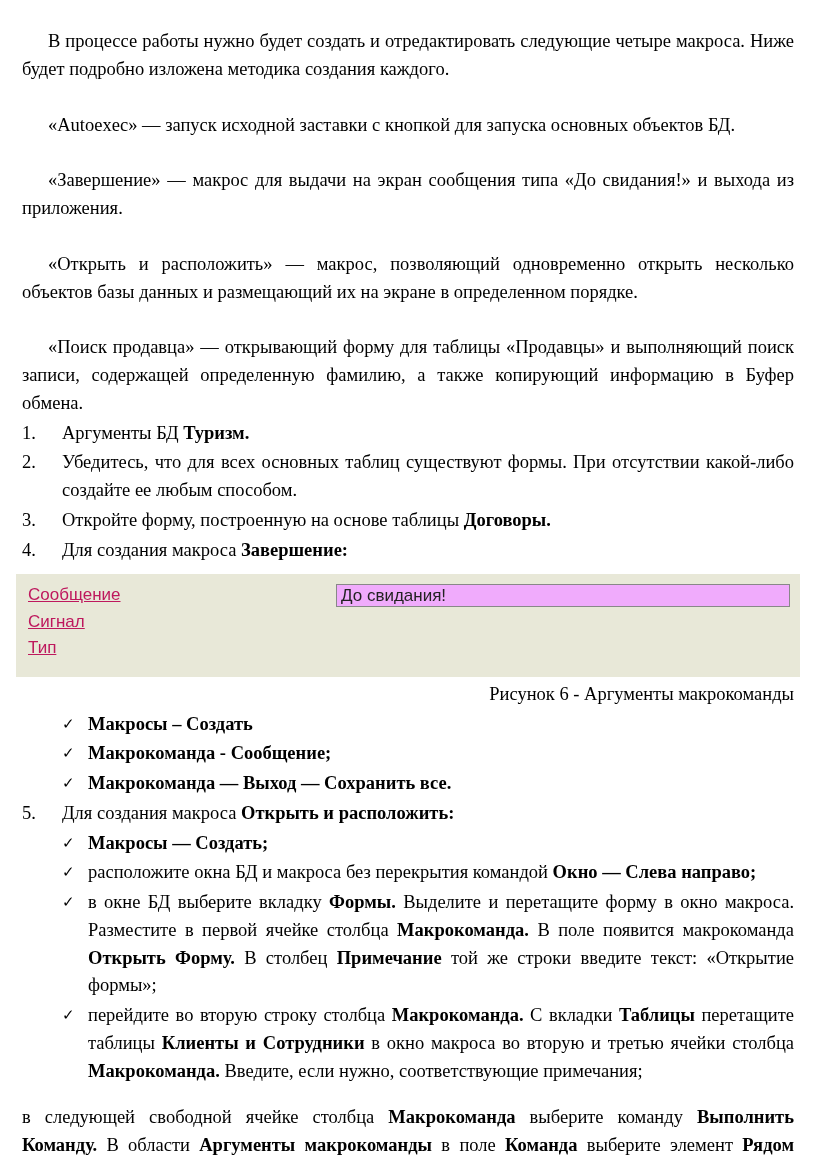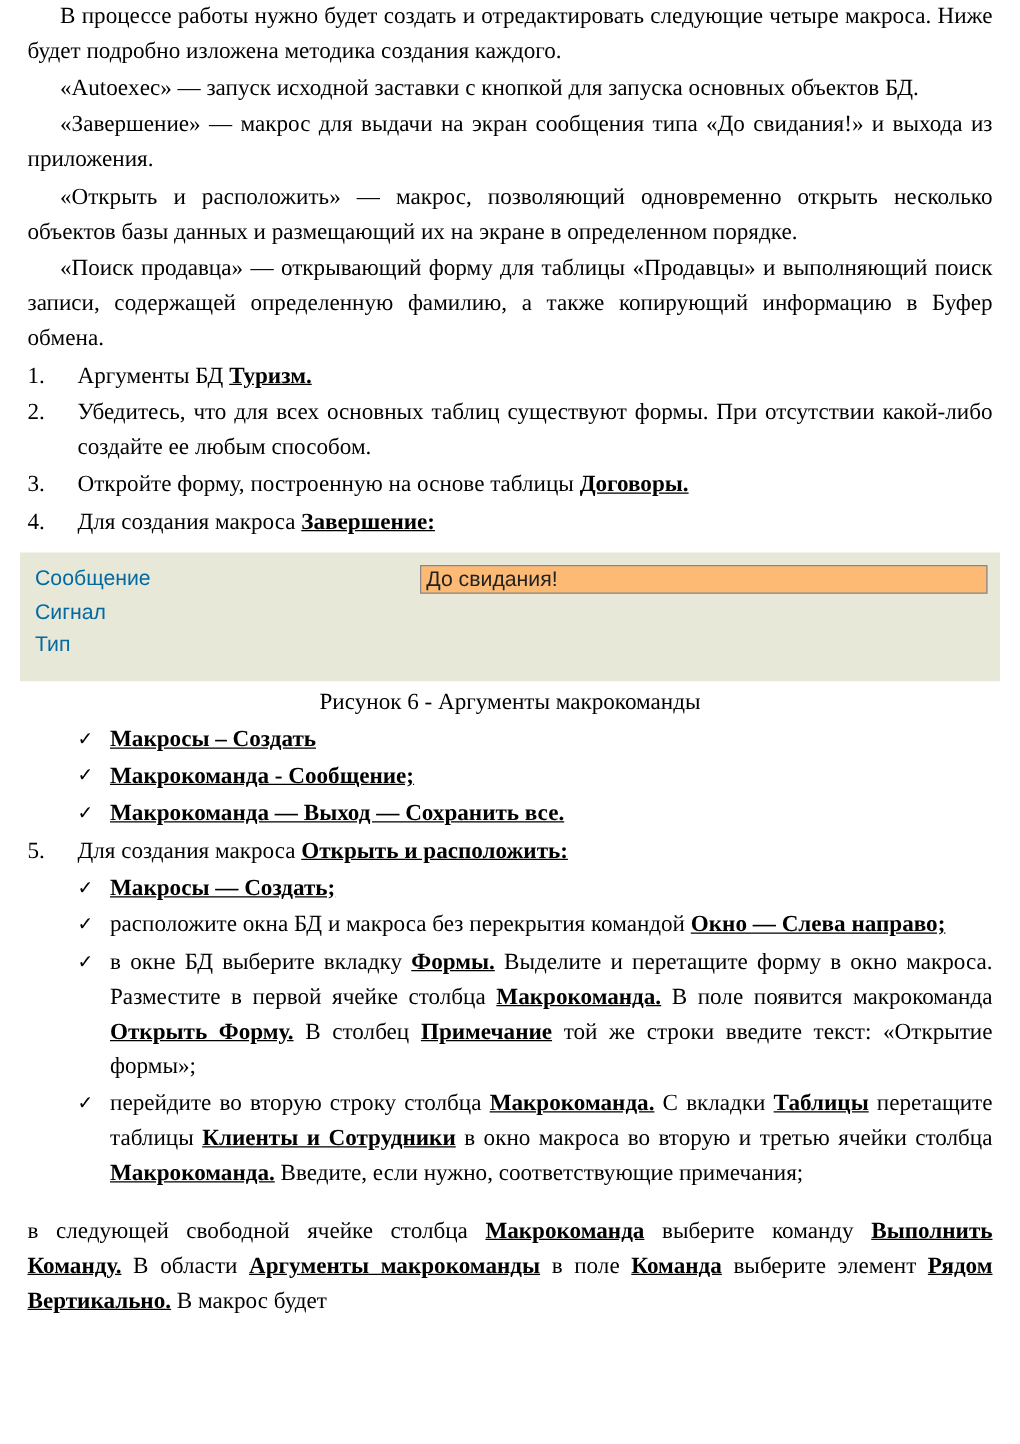--- a/index.html
+++ b/index.html
@@ -13,20 +13,21 @@
       font-size: 18.5px;
       line-height: 1.5;
       color: #000;
       background: #fff;
       padding: 0 22px;
     }
     .para {
       text-align: justify;
       text-indent: 26px;
       margin-bottom: 2px;
+      margin-top: 28px;
     }
     .ol {
       list-style: none;
       padding-left: 0;
     }
     .ol-item {
       display: flex;
       margin-bottom: 2px;
       text-align: justify;
     }
@@ -52,52 +53,52 @@
       flex-shrink: 0;
       font-size: 15px;
       line-height: 1.8;
     }
     .check-body {
       flex: 1;
       text-align: justify;
     }
     b {
       font-weight: bold;
-      text-decoration: underline;
     }
     .figure-panel {
       background: #e8e8d8;
       margin: 10px -6px 4px -6px;
       padding: 8px 10px 14px 10px;
     }
     .figure-row {
       display: flex;
       align-items: center;
       margin-bottom: 1px;
     }
     .fig-label {
       width: 310px;
       font-family: Tahoma, Verdana, Arial, sans-serif;
       font-size: 17px;
-      color: #0369a1;
+      color: #be185d;
       padding-left: 2px;
+      text-decoration: underline;
     }
     .fig-value {
       flex: 1;
       border: 1px solid #888;
-      background: #fdba74;
+      background: #f0abfc;
       font-family: Tahoma, Verdana, Arial, sans-serif;
       font-size: 17px;
       color: #222;
       padding: 0 4px;
       height: 23px;
       line-height: 21px;
     }
     .caption {
-      text-align: center;
+      text-align: right;
       margin: 4px 0 2px 0;
     }
     .final-para {
       text-align: justify;
       margin-top: 19px;
     }
   </style>
 </head>
 <body>
 

